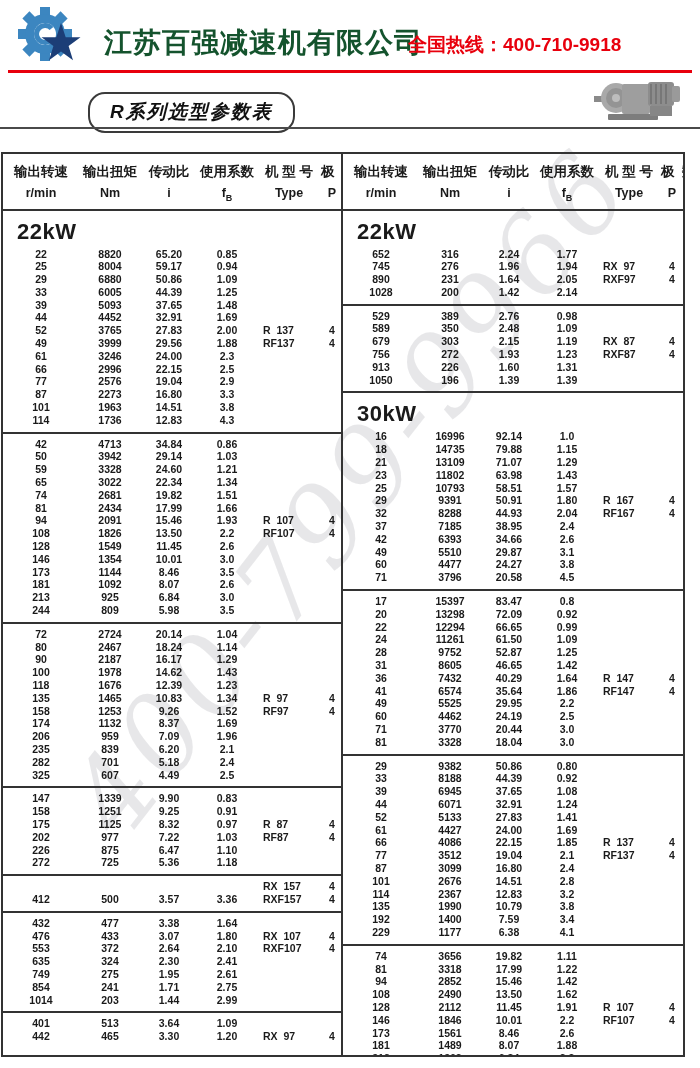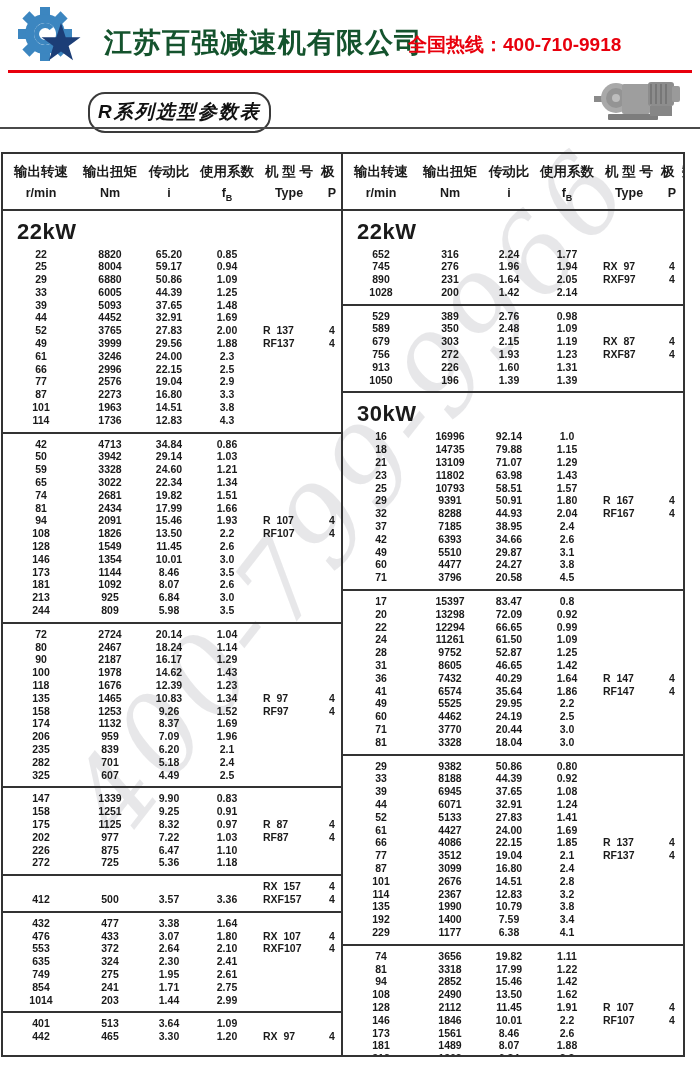--- a/index.html
+++ b/index.html
@@ -13,21 +13,21 @@
   }
   
   .page-header{position:absolute; top:0; left:0; width:700px; height:130px; z-index:3;}
   .logo{position:absolute; left:14px; top:7px; width:70px; height:64px;}
   .company{position:absolute; left:104px; top:24px; font-size:28px; font-weight:bold;
            letter-spacing:1px; color:#14532d; white-space:nowrap;}
   .hotline{position:absolute; left:408px; top:32px; font-size:19px; font-weight:bold;
            color:var(--accent); white-space:nowrap;}
   .red-rule{position:absolute; top:70px; left:8px; width:684px; height:3px; background:var(--accent);}
   .badge{position:absolute; left:88px; top:92px; border:2px solid #3a3a3a; border-radius:17px;
-         padding:5px 8px 6px; font-size:19px; font-weight:bold; font-style:italic;
+         padding:5px 20px 6px; font-size:19px; font-weight:bold; font-style:italic;
          letter-spacing:2px; color:#111; background:#fff;}
   .product{position:absolute; left:592px; top:76px; width:96px; height:50px;}
   .dark-rule{position:absolute; top:127px; left:0; width:700px; height:2px; background:#4a4a4a;}
 
   
   .watermark{position:absolute; left:-70px; top:430px; width:840px; z-index:1;
              transform:rotate(-52deg); text-align:center; font-family:"DejaVu Serif", serif;
              font-style:italic; font-size:108px; letter-spacing:6px;
              color:#8d8d96; opacity:.20; white-space:nowrap; pointer-events:none;}
 

